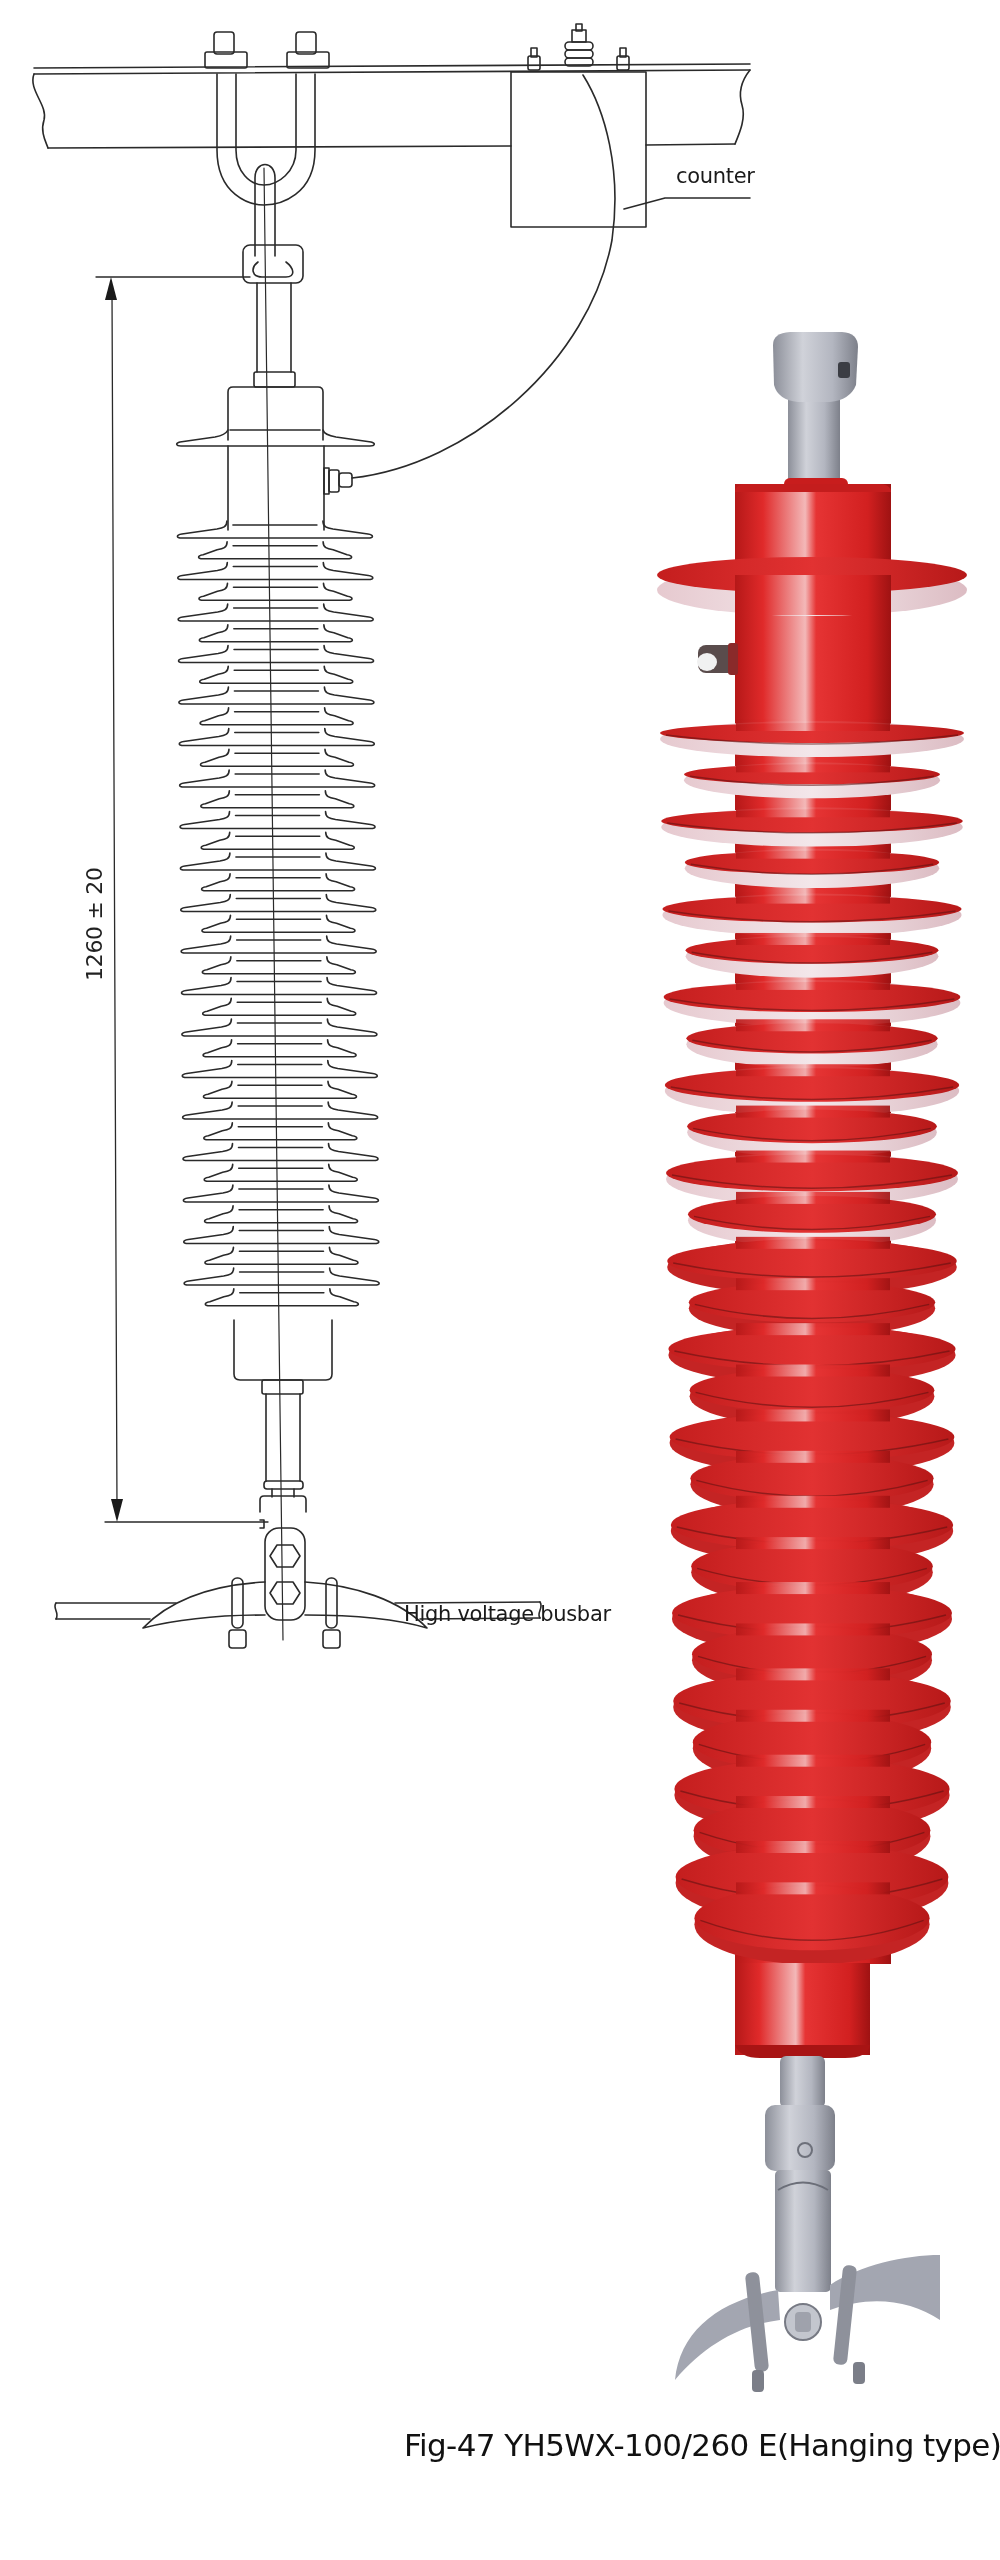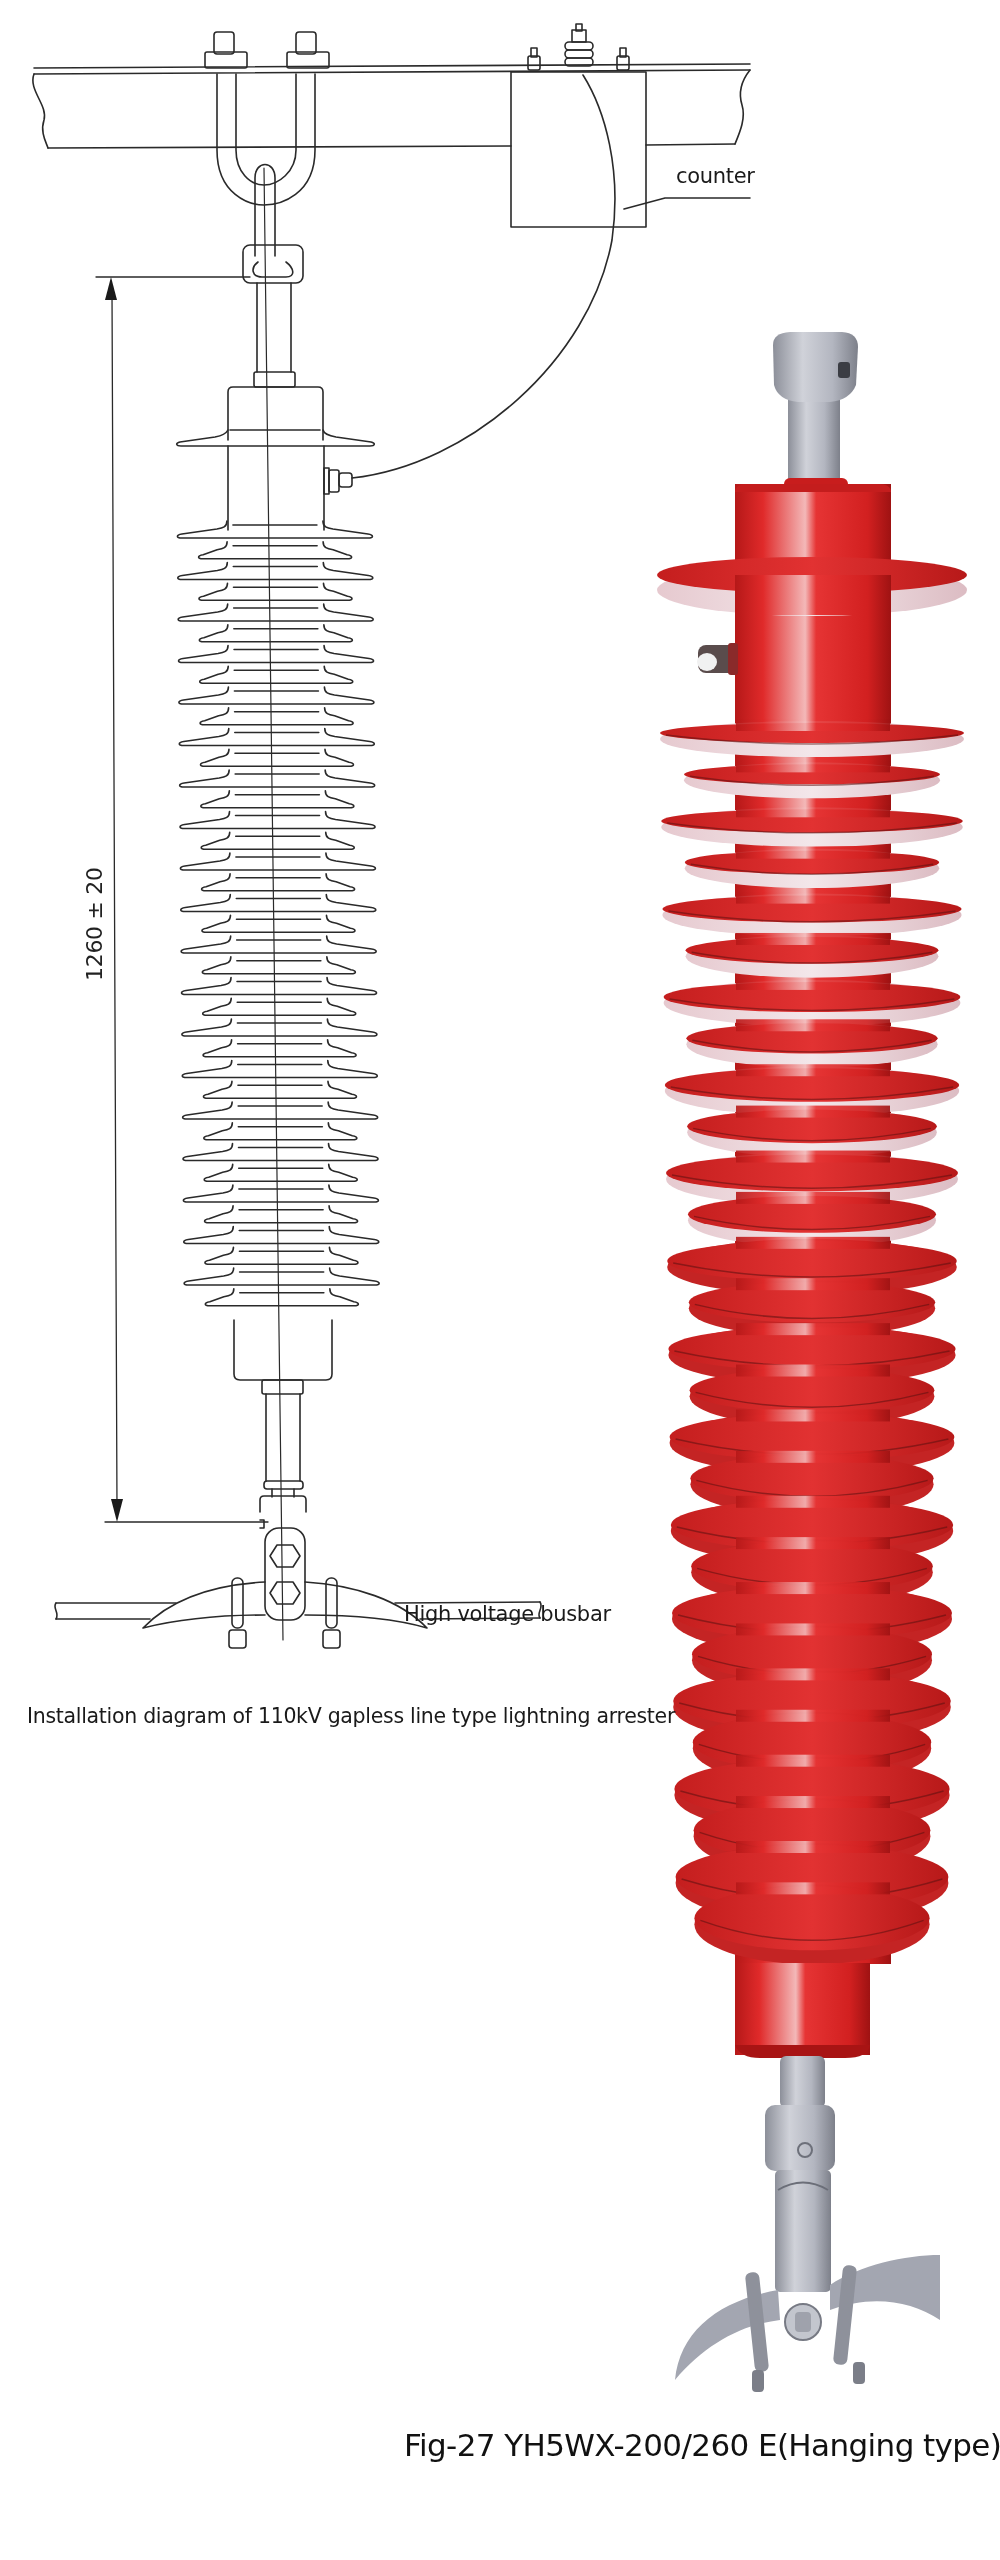--- a/index.html
+++ b/index.html
@@ -378,15 +378,14 @@
         <rect x="795" y="2312" width="16" height="20" rx="4" fill="#9fa2ac"></rect>
         <rect x="752" y="2370" width="12" height="22" rx="4" fill="#7b7e88"></rect>
         <rect x="853" y="2362" width="12" height="22" rx="4" fill="#7b7e88"></rect>
       </g>
     </g>
   </svg>
 
   <div class="lbl lbl-counter">counter</div>
   <div class="lbl lbl-busbar">High voltage busbar</div>
   <div class="lbl lbl-dim">1260 ± 20</div>
-  <div class="lbl lbl-install">Installation diagram of 110kV gapless line type lightning arrester</div>
-  <div class="lbl lbl-fig">Fig-27 YH5WX-200/260 E(Hanging type)</div>
+  <div class="lbl lbl-fig">Fig-47 YH5WX-100/260 E(Hanging type)</div>
 </div>
 
 </body></html>

